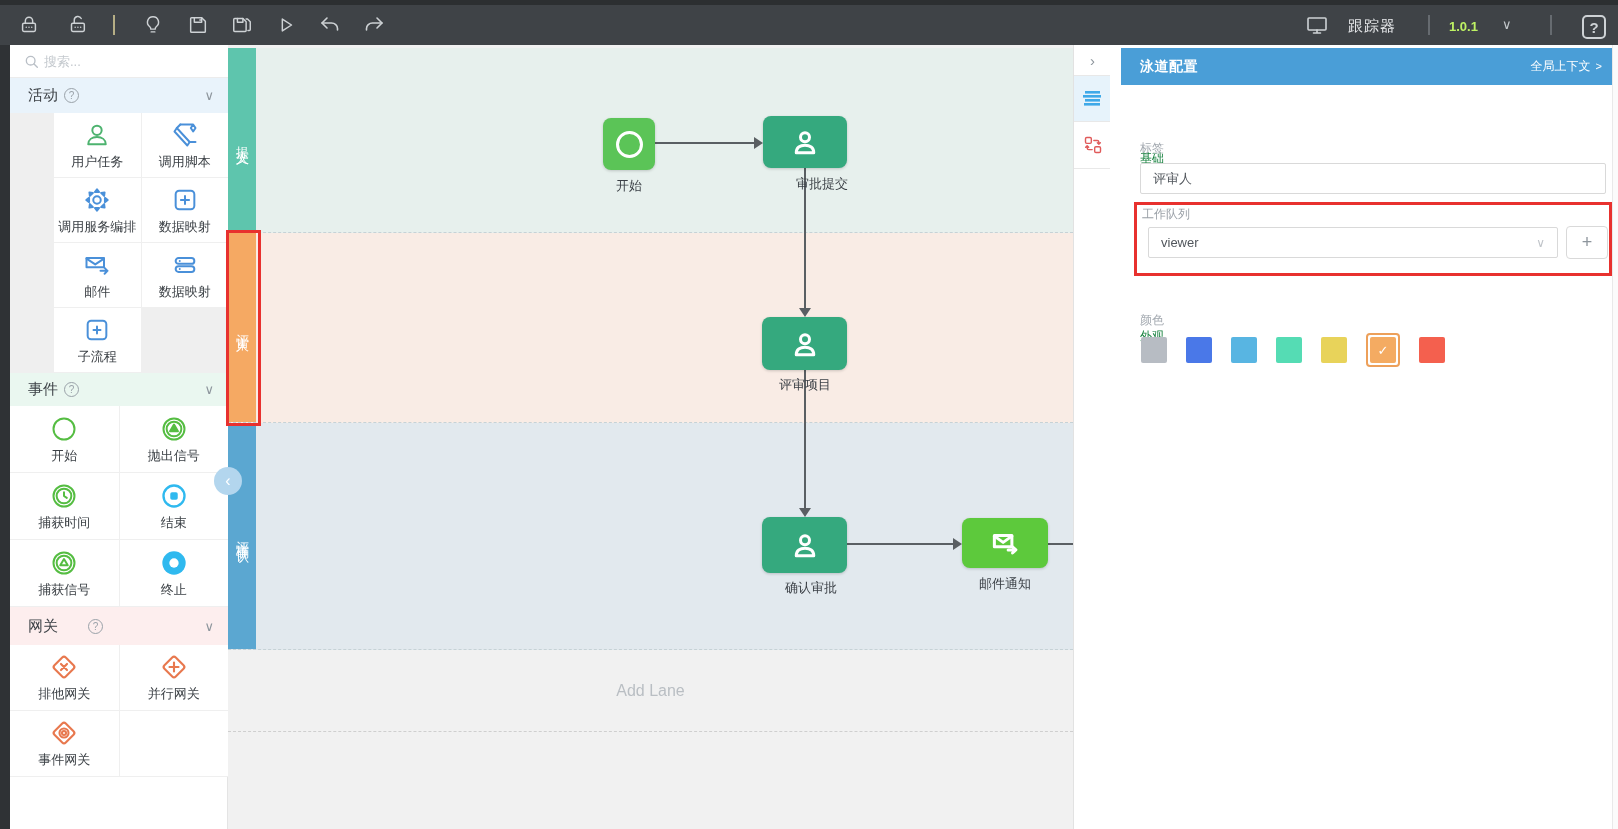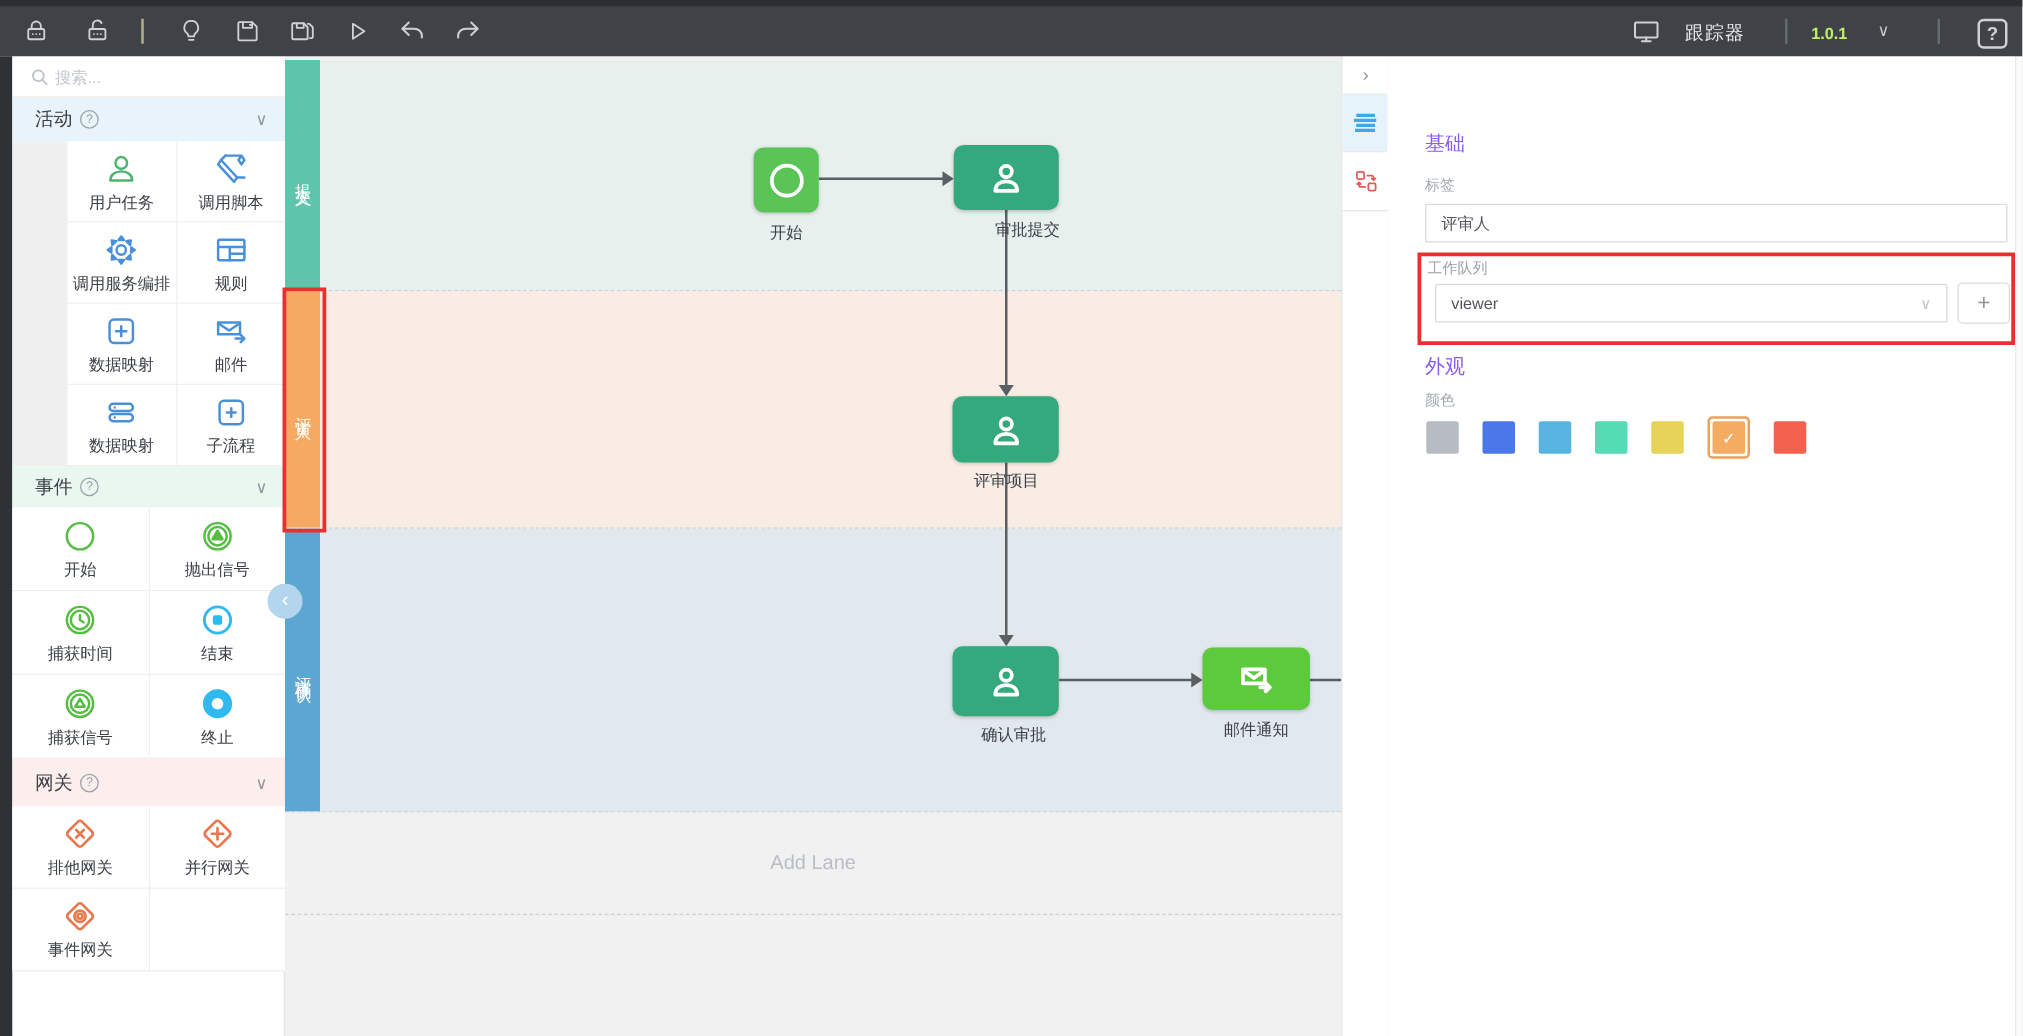--- a/index.html
+++ b/index.html
@@ -24,21 +24,21 @@
   
   #sidebar { left:10px; top:45px; width:218px; height:784px; background:#fff; border-right:1px solid #e4e4e4; }
   #search-row { position:absolute; left:0; top:0; width:218px; height:33px; border-bottom:1px solid #ececec; background:#fff; }
   #search-input { position:absolute; left:34px; top:4px; width:170px; height:24px; border:none; outline:none; font-size:13px; color:#555; background:transparent; }
   #search-input::placeholder { color:#c3c8cd; }
   .sec-hdr { position:absolute; left:0; width:218px; display:flex; align-items:center; padding-left:18px; font-size:15px; color:#3c4146; }
   .sec-hdr .qmark { width:15px; height:15px; border:1px solid #9aa2a9; border-radius:50%; color:#9aa2a9; font-size:10px; display:flex; align-items:center; justify-content:center; margin-left:6px; }
   .sec-hdr .chev { position:absolute; right:14px; color:#8d959c; font-size:13px; }
   #hdr-activity { top:33px; height:35px; background:#e9f3fb; }
   #hdr-event    { top:328px; height:33px; background:#eaf7f0; }
-  #hdr-gateway  { top:562px; height:38px; background:#fdeeee; }
+  #hdr-gateway  { top:562px; height:38px; background:#fdeeee;gap:24px; }
   .pgrid { position:absolute; left:0; width:218px; display:grid; grid-template-columns:1fr 1fr; gap:1px; background:#efefef; border-bottom:1px solid #efefef; }
   #grid-activity { top:68px;  height:260px; grid-template-rows:repeat(4,1fr);padding-left:44px; }
   #grid-event    { top:361px; height:201px; grid-template-rows:repeat(3,1fr); }
   #grid-gateway  { top:600px; height:132px; grid-template-rows:repeat(2,1fr); }
   .pcell { background:#fff; display:flex; flex-direction:column; align-items:center; justify-content:center; cursor:grab; }
   .pcell .pico { height:30px; display:flex; align-items:center; justify-content:center; }
   .pcell .plab { font-size:13px; color:#3c4146; margin-top:3px; white-space:nowrap; }
   .pcell svg { fill:none; stroke-width:1.7; stroke-linecap:round; stroke-linejoin:round; }
   .ic-blue   { stroke:#4a90d9; }
   .ic-green  { stroke:#4db36f; }
@@ -89,21 +89,21 @@
   .striptab { position:absolute; left:0; width:37px; display:flex; align-items:center; justify-content:center; cursor:pointer; }
   #tab-lanes { top:31px; height:46px; background:#e7f3fb; border-bottom:1px solid #e8e8e8; }
   #tab-transform { top:77px; height:47px; background:#fff; border-bottom:1px solid #e8e8e8; }
 
   
   #panel { left:1110px; top:45px; width:502px; height:784px; background:#fff; }
   #panel-hdr { position:absolute; left:11px; top:3px; width:491px; height:37px; background:#4a9ed7; display:flex; align-items:center; padding:0 10px 0 19px; }
   #panel-title { color:#fff; font-size:14px; font-weight:bold; letter-spacing:.5px; }
   #context-link { margin-left:auto; color:#fff; font-size:12px; cursor:pointer; }
   #context-link .gt { margin-left:5px; font-size:11px; }
-  .ph { position:absolute; left:30px; font-size:16px; color:#8b5cf6; }
+  .ph { position:absolute; left:30px; font-size:12px; color:#15803d;margin-top:45px; }
   .plab2 { position:absolute; left:30px; font-size:12px; color:#a3a9b0; }
   #lbl-queue { left:32px; color:#9aa0a7; }
   #input-label { position:absolute; left:30px; top:118px; width:466px; height:31px; border:1px solid #d9d9d9; border-radius:2px; padding-left:12px; font-size:13px; color:#51565c; outline:none; background:#fff; }
   #queue-select { position:absolute; left:38px; top:182px; width:410px; height:31px; border:1px solid #d9d9d9; border-radius:2px; display:flex; align-items:center; padding:0 12px; font-size:13px; color:#51565c; cursor:pointer; background:#fff; }
   #queue-select .chev { margin-left:auto; color:#c0c4c9; font-size:12px; }
   #queue-add { position:absolute; left:456px; top:181px; width:42px; height:33px; border:1px solid #d9d9d9; border-radius:4px; display:flex; align-items:center; justify-content:center; color:#8d959c; font-size:18px; cursor:pointer; background:#fff; }
   #swatches { position:absolute; left:31px; top:288px; display:flex; align-items:center; gap:19px; }
   .sw { width:26px; height:26px; border-radius:2px; cursor:pointer; }
   #swsel-wrap { width:34px; height:34px; border:2px solid #eda05a; border-radius:4px; display:flex; align-items:center; justify-content:center; cursor:pointer; }
   #swsel-wrap .sw { display:flex; align-items:center; justify-content:center; color:#fff; font-size:13px; }
@@ -223,29 +223,20 @@
             <svg width="28" height="28" viewBox="0 0 24 24" class="ic-blue">
               <circle cx="12" cy="12" r="3.2"></circle>
               <path d="M12 2.8l1.8 2.4h-3.6zM21.2 12l-2.4 1.8v-3.6zM12 21.2l-1.8-2.4h3.6zM2.8 12l2.4-1.8v3.6zM18.5 5.5l-.4 3-2.6-2.6zM18.5 18.5l-3-.4 2.6-2.6zM5.5 18.5l.4-3 2.6 2.6zM5.5 5.5l3 .4-2.6 2.6z"></path>
             </svg>
           </div>
         <div class="plab">调用服务编排</div>
       </div>
       <div class="pcell">
         <div class="pico">
             <svg width="28" height="28" viewBox="0 0 24 24" class="ic-blue">
-              <rect x="3" y="5" width="18" height="14" rx="1"></rect>
-              <path d="M3 10h18M11 10v9M11 14.5h10"></path>
-            </svg>
-          </div>
-        <div class="plab">规则</div>
-      </div>
-      <div class="pcell">
-        <div class="pico">
-            <svg width="28" height="28" viewBox="0 0 24 24" class="ic-blue">
               <rect x="4" y="4" width="16" height="16" rx="3"></rect>
               <path d="M12 8.5v7M8.5 12h7"></path>
             </svg>
           </div>
         <div class="plab">数据映射</div>
       </div>
       <div class="pcell">
         <div class="pico">
             <svg width="28" height="28" viewBox="0 0 24 24" class="ic-blue">
               <path d="M3 6h15v8H3z"></path>
@@ -477,20 +468,24 @@
             <rect x="3" y="3" width="7" height="7" rx="1.5"></rect>
             <rect x="14" y="14" width="7" height="7" rx="1.5"></rect>
             <path d="M13 6.5h4a2 2 0 0 1 2 2V11M19 11l-1.8-1.8M19 11l1.8-1.8"></path>
             <path d="M11 17.5H7a2 2 0 0 1-2-2V13M5 13l-1.8 1.8M5 13l1.8 1.8"></path>
           </g>
         </svg>
     </div>
   </div>
 
   <div id="panel" class="abs">
+    <div id="panel-hdr">
+      <span id="panel-title">泳道配置</span>
+      <span id="context-link"><span>全局上下文</span><span class="gt">&gt;</span></span>
+    </div>
 
     <div class="ph" style="top:60px">基础</div>
     <div class="plab2" style="top:95px">标签</div>
     <input id="input-label" value="评审人" style="">
 
     <div class="plab2" id="lbl-queue" style="top:161px">工作队列</div>
     <div id="queue-select">
       <span>viewer</span>
       <span class="chev">∨</span>
     </div>

